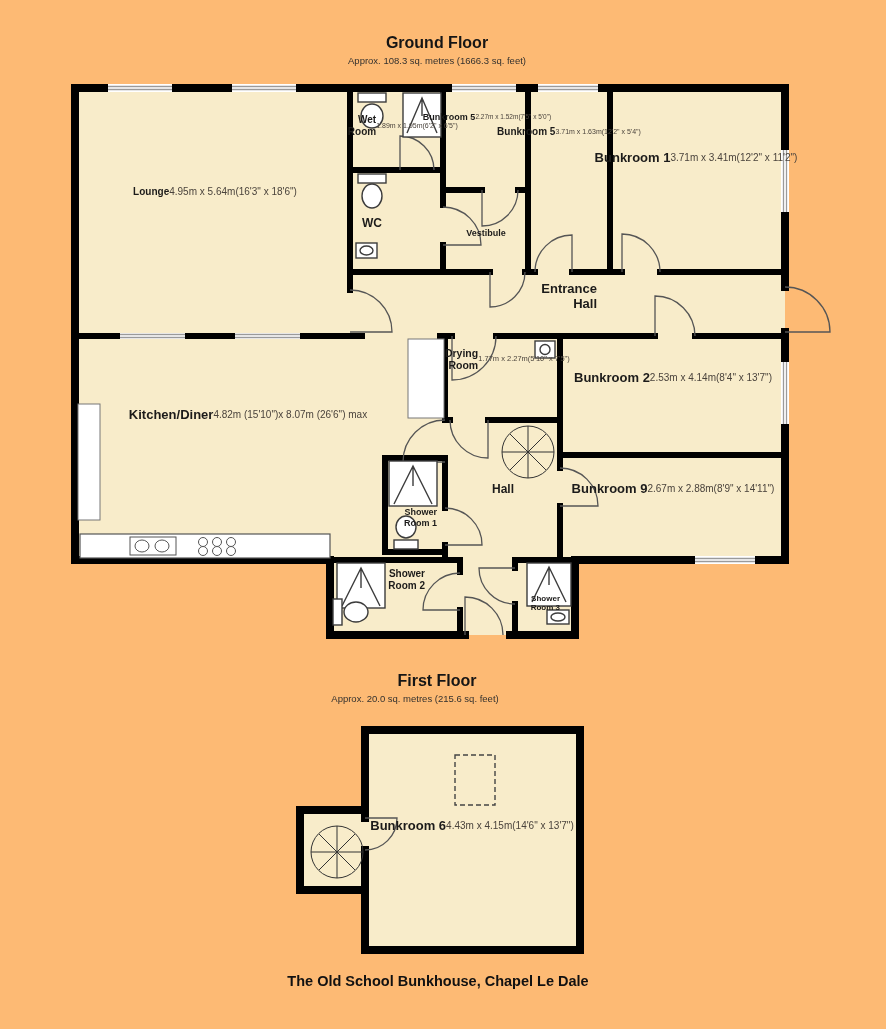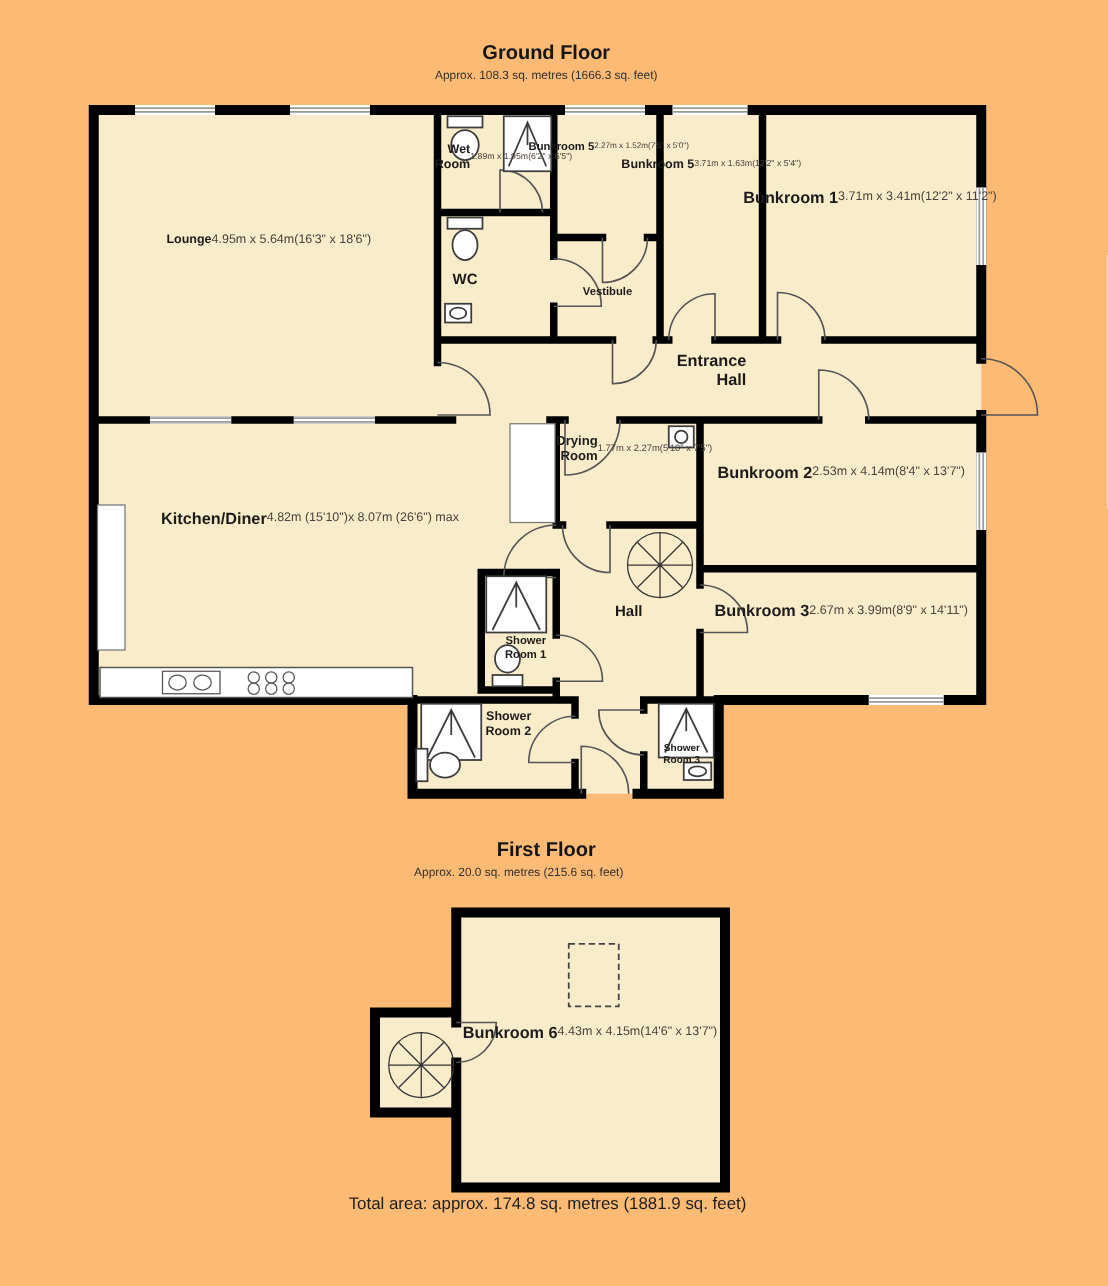--- a/index.html
+++ b/index.html
@@ -237,22 +237,22 @@
     <span class="dm f10">(8'4" x 13'7")</span>
   </div>
 
   <div class="lbl" style="left:248px;top:407px">
     <span class="nm f13">Kitchen/Diner</span>
     <span class="dm f10">4.82m (15'10")</span>
     <span class="dm f10">x 8.07m (26'6") max</span>
   </div>
 
   <div class="lbl" style="left:673px;top:481px">
-    <span class="nm f13">Bunkroom 3</span>
-    <span class="dm f10">2.67m x 3.99m</span>
+    <span class="nm f13">Bunkroom 9</span>
+    <span class="dm f10">2.67m x 2.88m</span>
     <span class="dm f10">(8'9" x 14'11")</span>
   </div>
 
   <div class="lbl" style="left:503px;top:482px">
     <span class="nm f12">Hall</span>
   </div>
 
   <div class="lbl" style="left:414px;top:507px">
     <span class="nm f9 wrap" style="width:46px">Shower Room 1</span>
   </div>
@@ -264,15 +264,15 @@
   <div class="lbl" style="left:540px;top:594px">
     <span class="nm f8 wrap" style="width:40px">Shower Room 3</span>
   </div>
 
   <div class="lbl" style="left:472px;top:818px">
     <span class="nm f13">Bunkroom 6</span>
     <span class="dm f10">4.43m x 4.15m</span>
     <span class="dm f10">(14'6" x 13'7")</span>
   </div>
 
-  <div class="ftr f135" style="left:438px;top:955px">Total area: approx. 174.8 sq. metres (1881.9 sq. feet)</div>
+  <div class="ftr f145" style="left:438px;top:973px;font-weight:700;color:#111">The Old School Bunkhouse, Chapel Le Dale</div>
 
 </div>
 
 </body></html>

